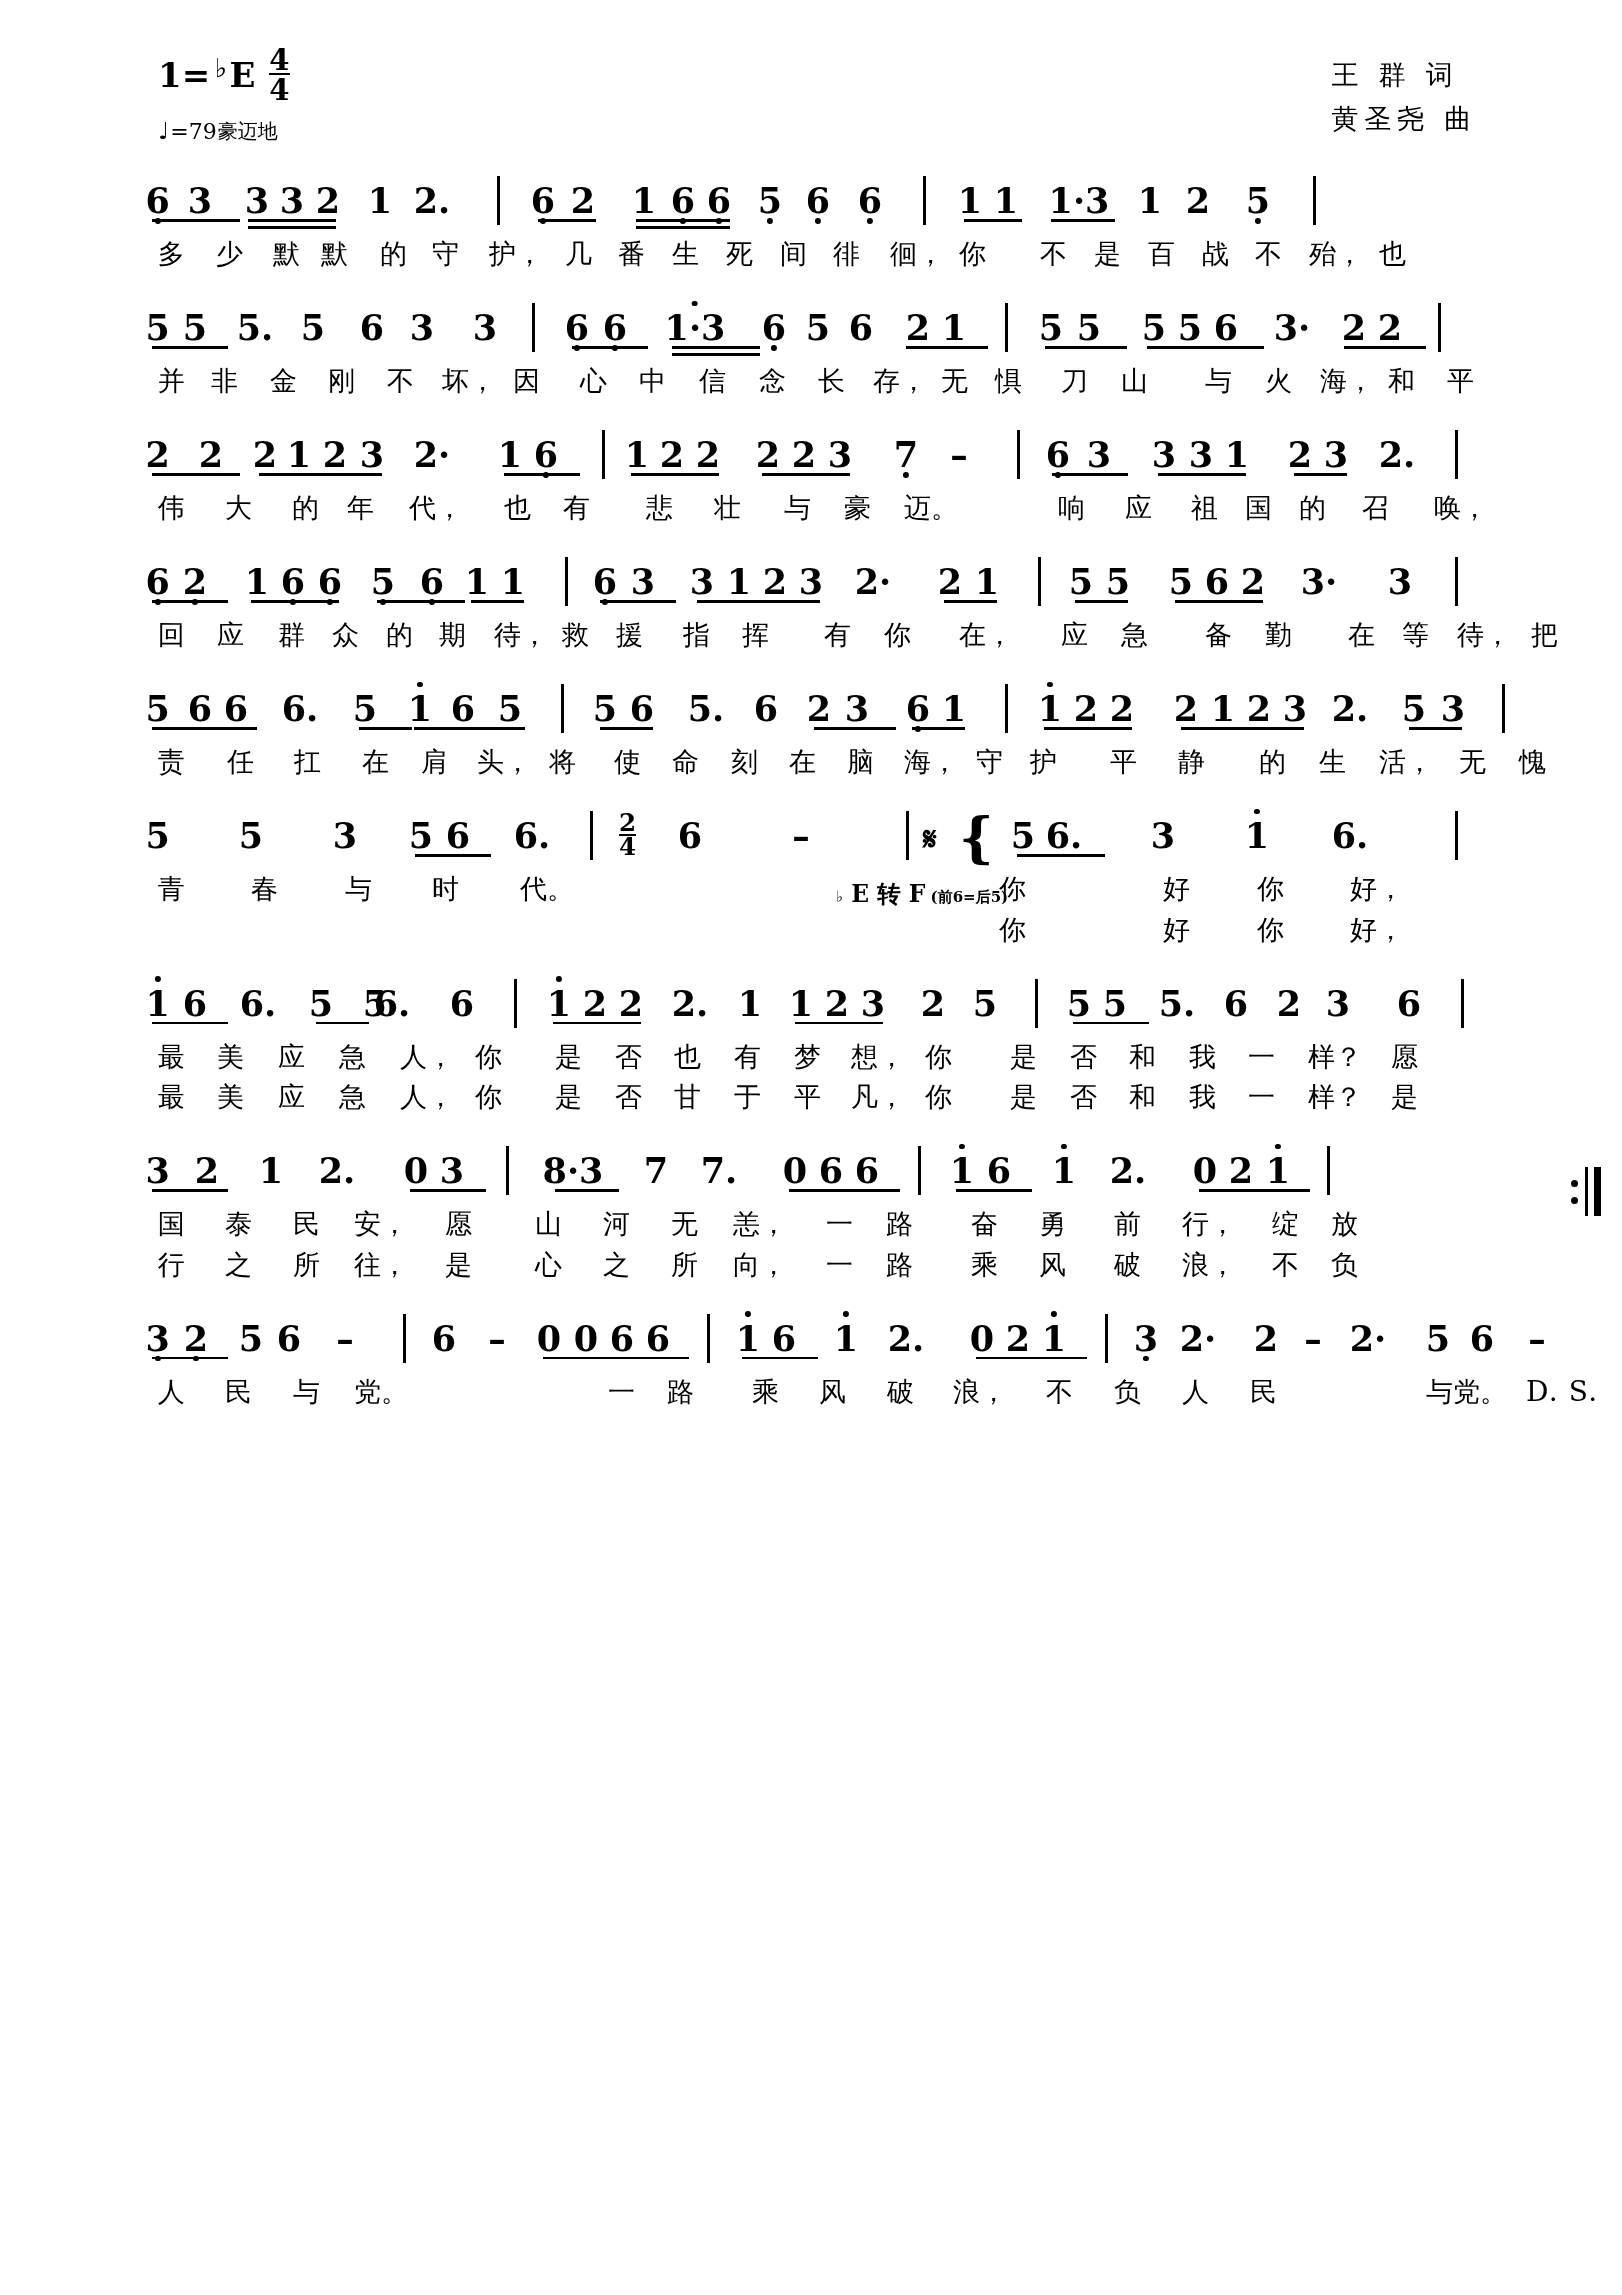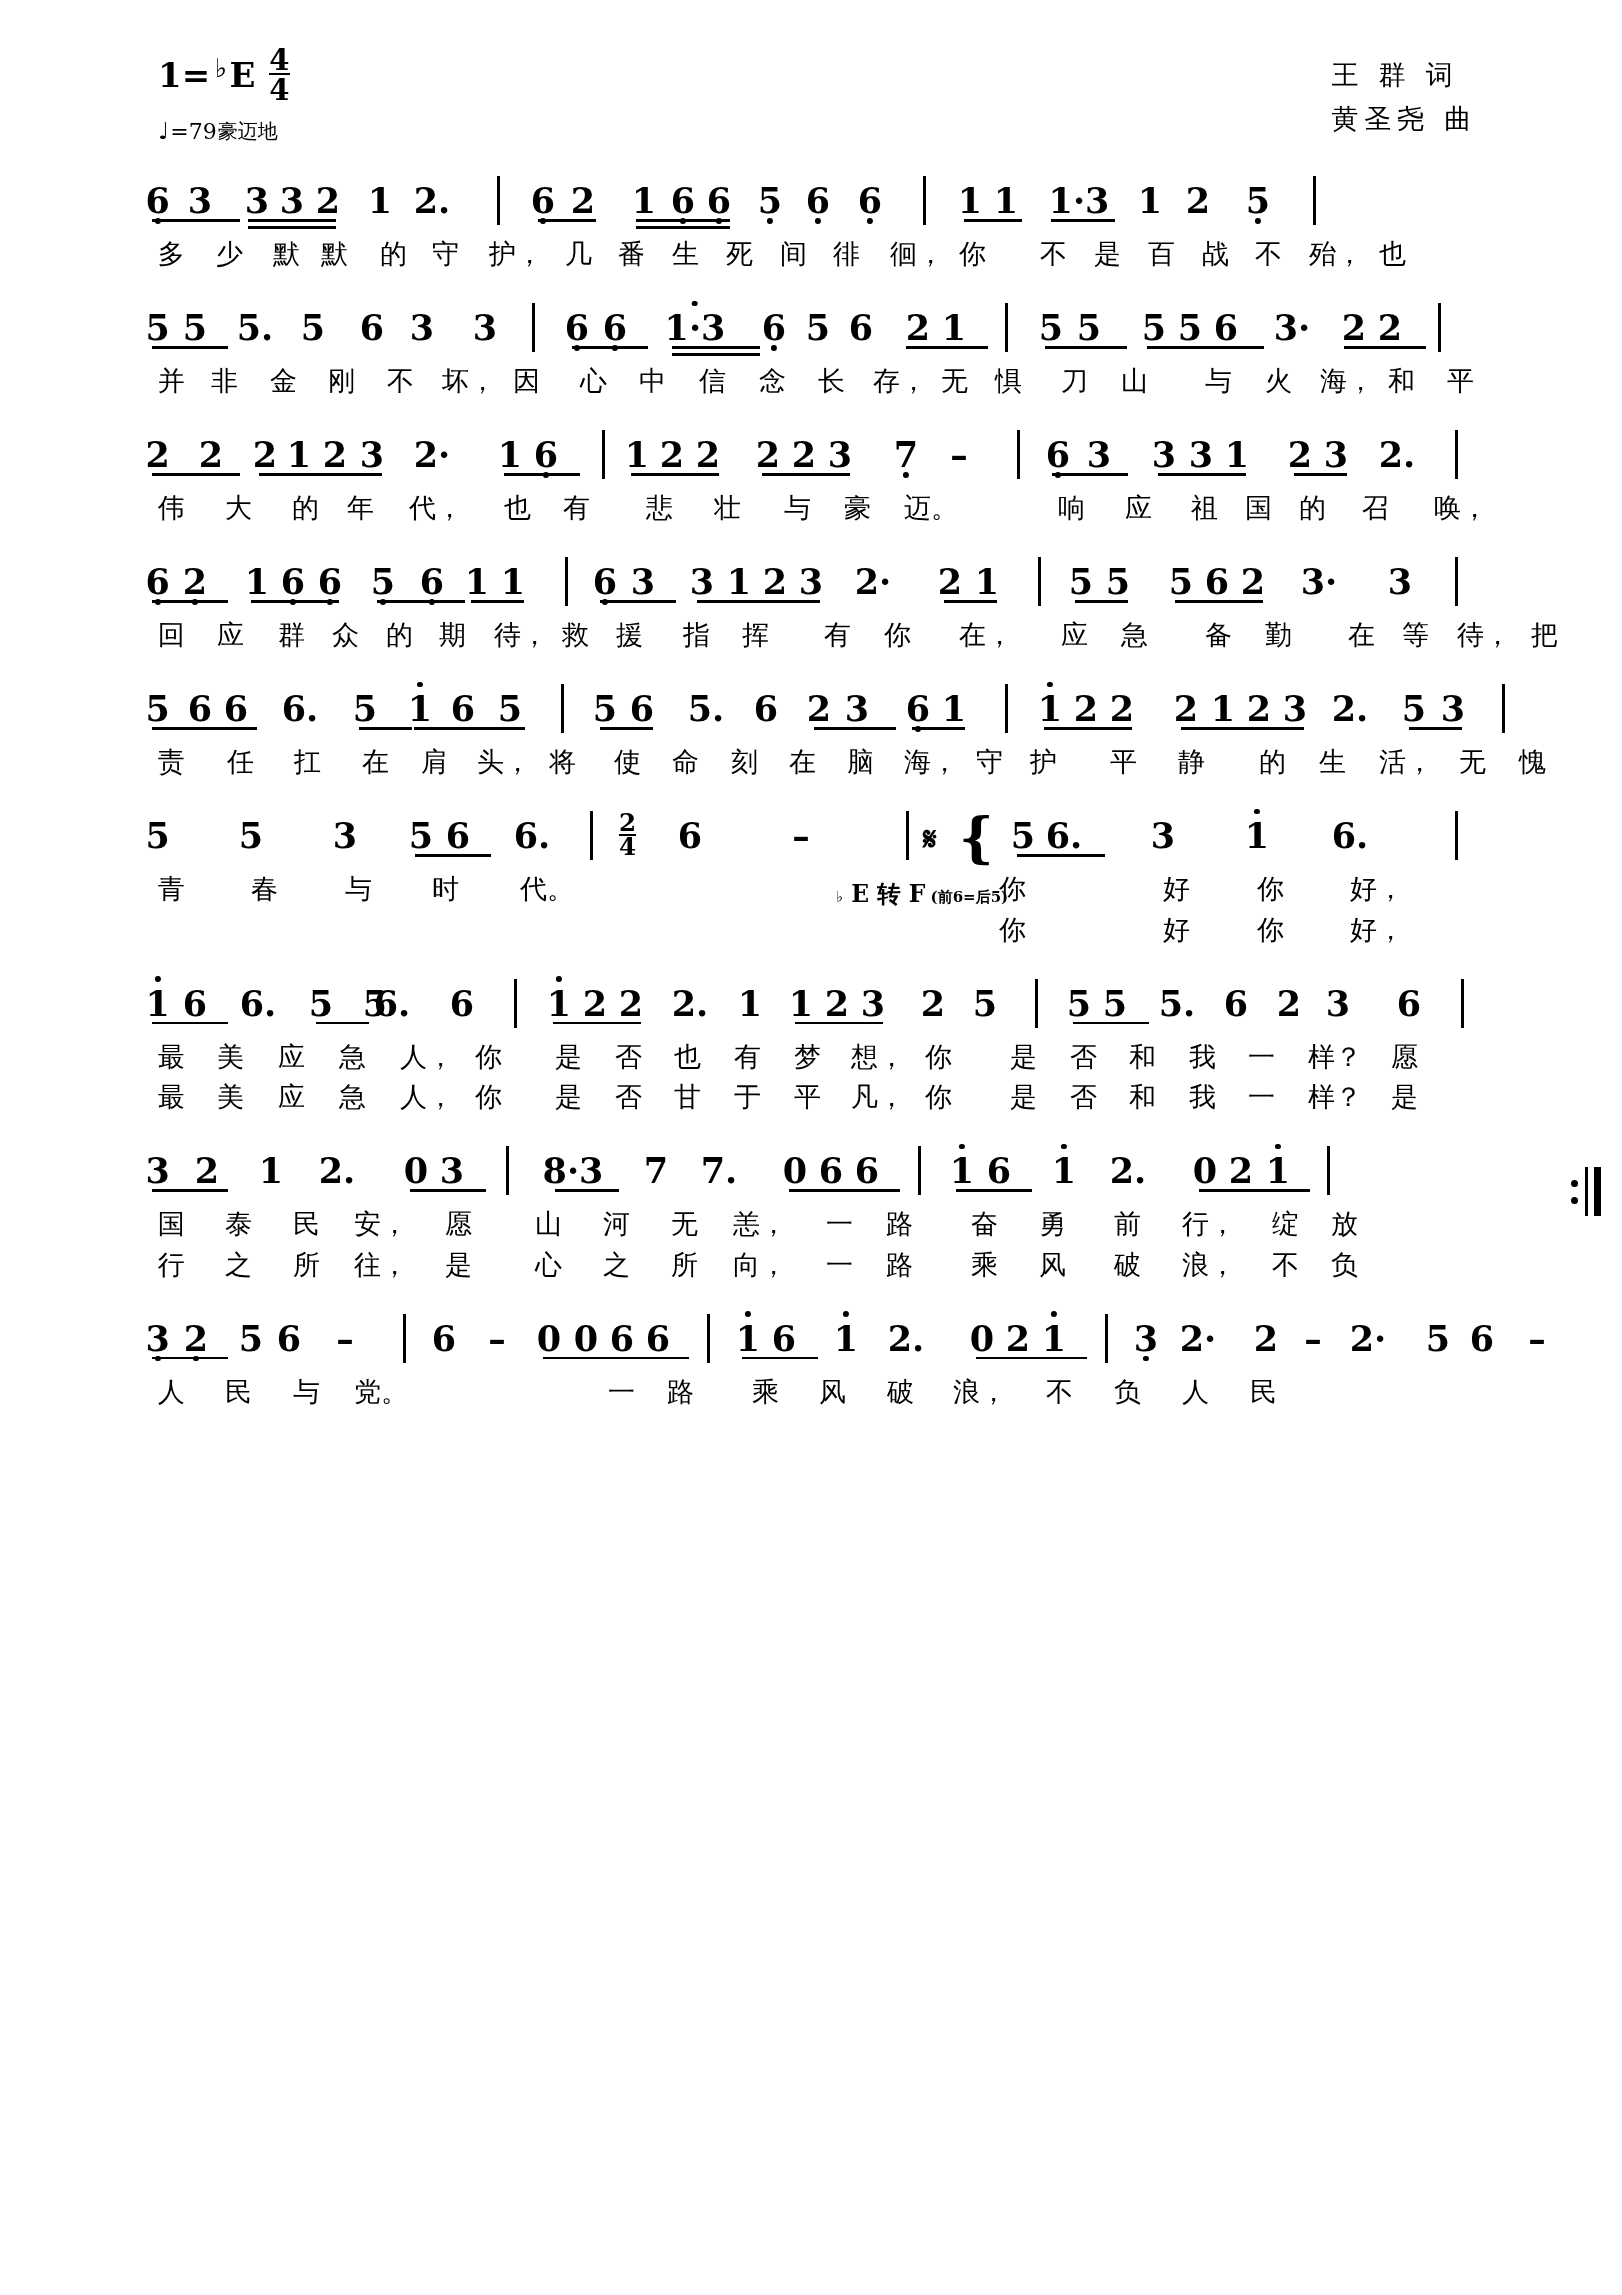--- a/index.html
+++ b/index.html
@@ -798,20 +798,24 @@
           <span class="tok left" style="left: 521px;">路</span>
           <span class="tok left" style="left: 606px;">乘</span>
           <span class="tok left" style="left: 673px;">风</span>
           <span class="tok left" style="left: 741px;">破</span>
           <span class="tok left" style="left: 807px;">浪，</span>
           <span class="tok left" style="left: 900px;">不</span>
           <span class="tok left" style="left: 968px;">负</span>
           <span class="tok left" style="left: 1036px;">人</span>
           <span class="tok left" style="left: 1104px;">民</span>
         </div>
+        <div class="lyr" style="margin-top: -44px;">
+          <span class="tok left" style="left: 1280px;">与党。</span>
+          <span class="tok left ds" style="left: 1380px;">D. S.</span>
+        </div>
         <div class="repeat-end" style="left: 1420px; width: 35px; top: -140px;">
           <span class="thick"></span>
           <span class="thin"></span>
           <span class="d1"></span>
           <span class="d2"></span>
         </div>
       </div>
     </div>
 
   <div class="watermark">歌谱简谱网</div>

